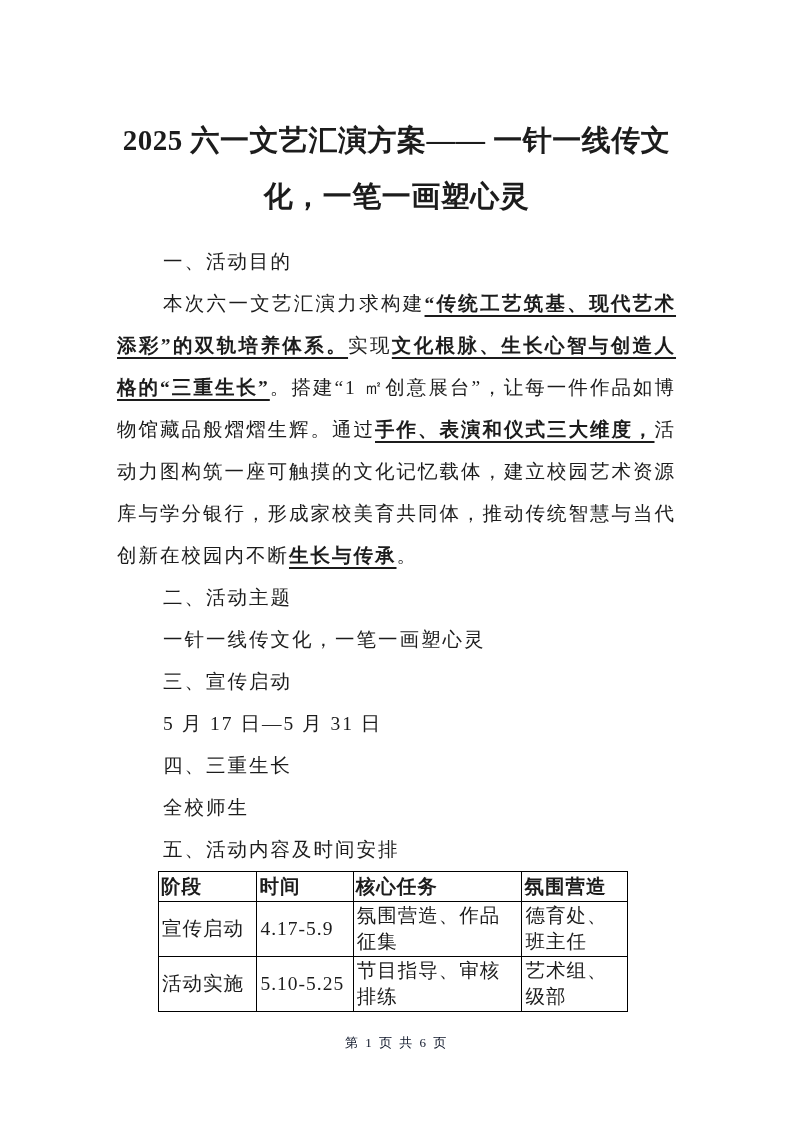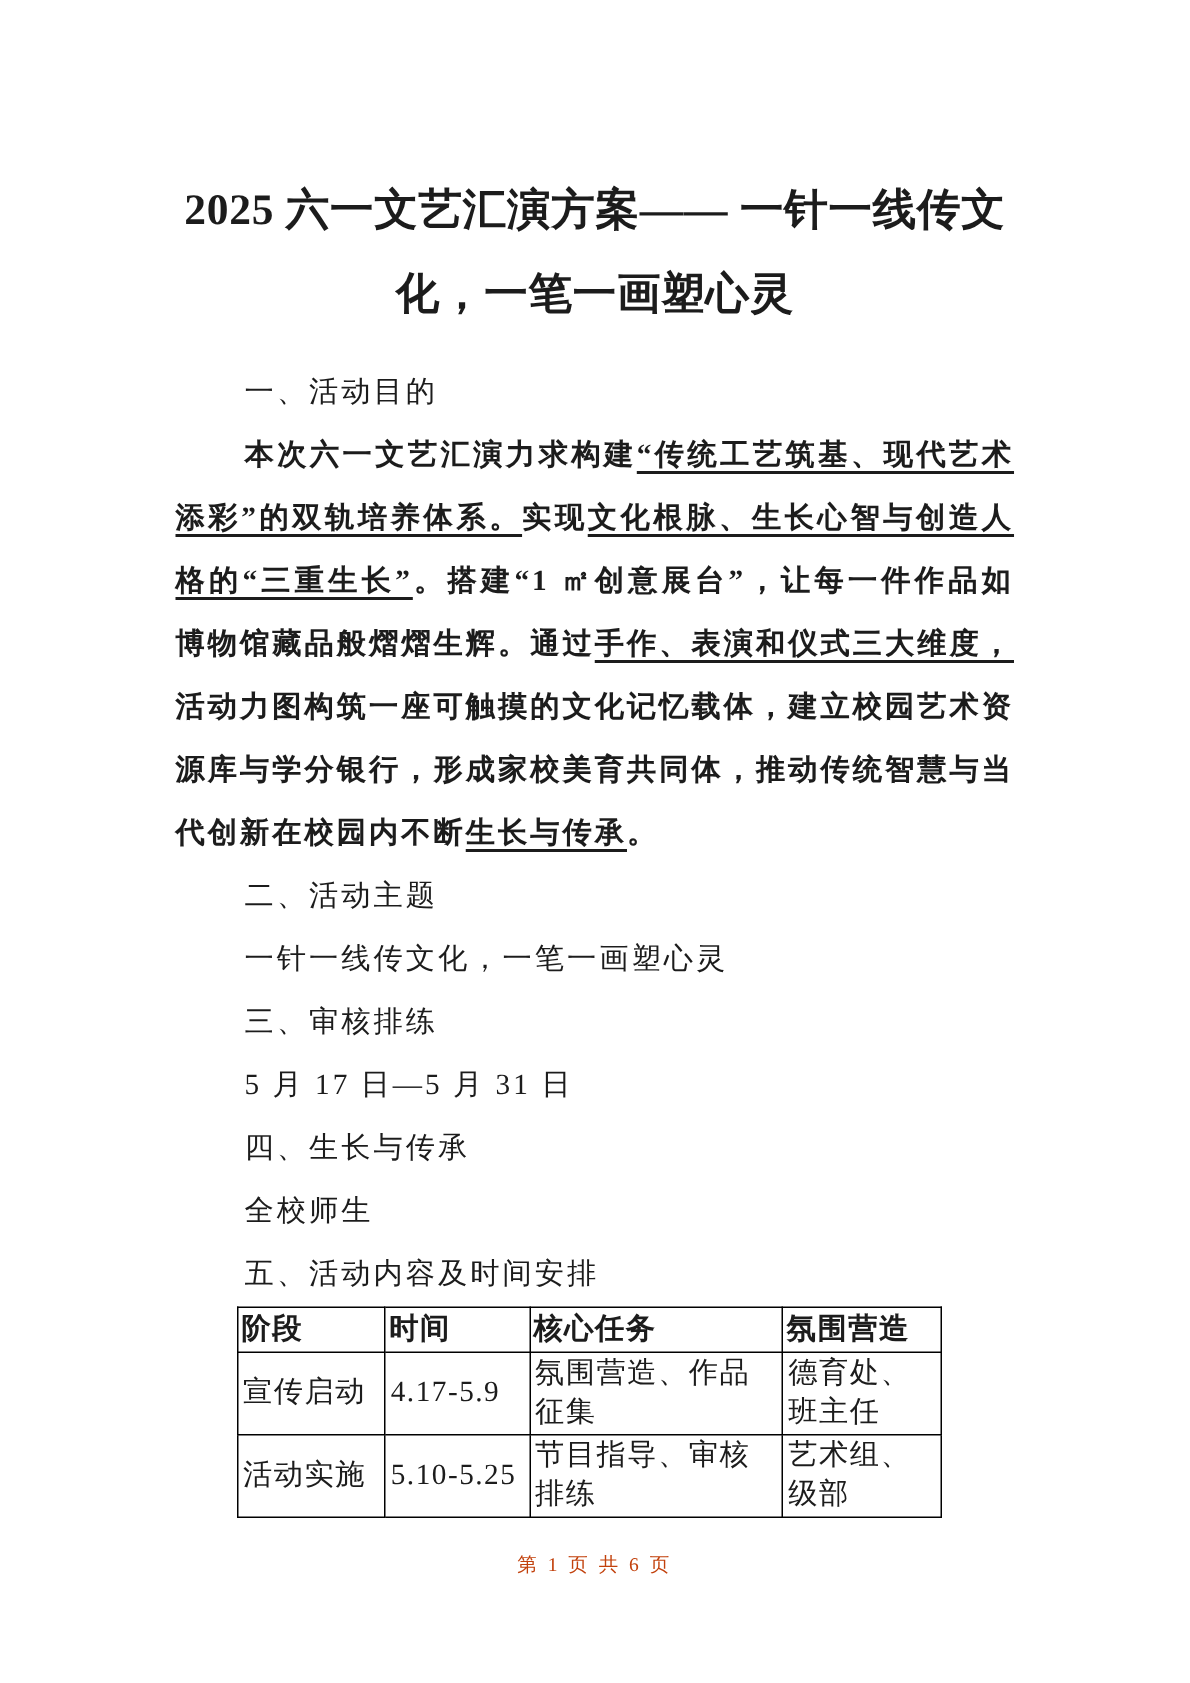--- a/index.html
+++ b/index.html
@@ -42,21 +42,21 @@
   .body-line {
     text-indent: 46px;
     white-space: nowrap;
   }
   .para {
     margin: 0;
     text-align: justify;
     text-justify: inter-ideograph;
     text-indent: 46px;
   }
-  .run-normal { font-weight: bold; text-decoration: none; }
+  .run-normal { font-weight: normal; text-decoration: none; }
   .run-emphasis {
     font-weight: bold;
     text-decoration: underline;
     text-underline-offset: 5px;
     text-decoration-thickness: 1.5px;
   }
   table.schedule {
     border-collapse: collapse;
     table-layout: fixed;
     width: 470px;
@@ -85,21 +85,21 @@
     padding: 0 2px 0 3px;
   }
   .footer {
     position: absolute;
     top: 1034px;
     left: 0;
     width: 793px;
     text-align: center;
     font-size: 13px;
     letter-spacing: 2px;
-    color: #c2410c;
+    color: #0f172a;
   }
 </style>
 </head>
 <body>
 
 <div class="page">
 
   <h1 class="doc-title">
     <span>2025 六一文艺汇演方案—— 一针一线传文</span><br>
     <span>化，一笔一画塑心灵</span>
@@ -107,24 +107,24 @@
 
   <div class="doc-body">
 
     <div class="heading">一、活动目的</div>
 
     <p class="para"><span class="run-normal">本次六一文艺汇演力求构建</span><span class="run-emphasis">“传统工艺筑基、现代艺术添彩”的双轨培养体系。</span><span class="run-normal">实现</span><span class="run-emphasis">文化根脉、生长心智与创造人格的“三重生长”</span><span class="run-normal">。搭建“1 ㎡创意展台”，让每一件作品如博物馆藏品般熠熠生辉。通过</span><span class="run-emphasis">手作、表演和仪式三大维度，</span><span class="run-normal">活动力图构筑一座可触摸的文化记忆载体，建立校园艺术资源库与学分银行，形成家校美育共同体，推动传统智慧与当代创新在校园内不断</span><span class="run-emphasis">生长与传承</span><span class="run-normal">。</span></p>
 
     <div class="heading">二、活动主题</div>
     <div class="body-line">一针一线传文化，一笔一画塑心灵</div>
 
-    <div class="heading">三、审核排练</div>
+    <div class="heading">三、宣传启动</div>
     <div class="body-line">5 月 17 日—5 月 31 日</div>
 
-    <div class="heading">四、生长与传承</div>
+    <div class="heading">四、三重生长</div>
     <div class="body-line">全校师生</div>
 
     <div class="heading">五、活动内容及时间安排</div>
 
     <table class="schedule">
       <colgroup>
         <col style="width:21%">
         <col style="width:20.5%">
         <col style="width:36%">
         <col style="width:22.5%">

